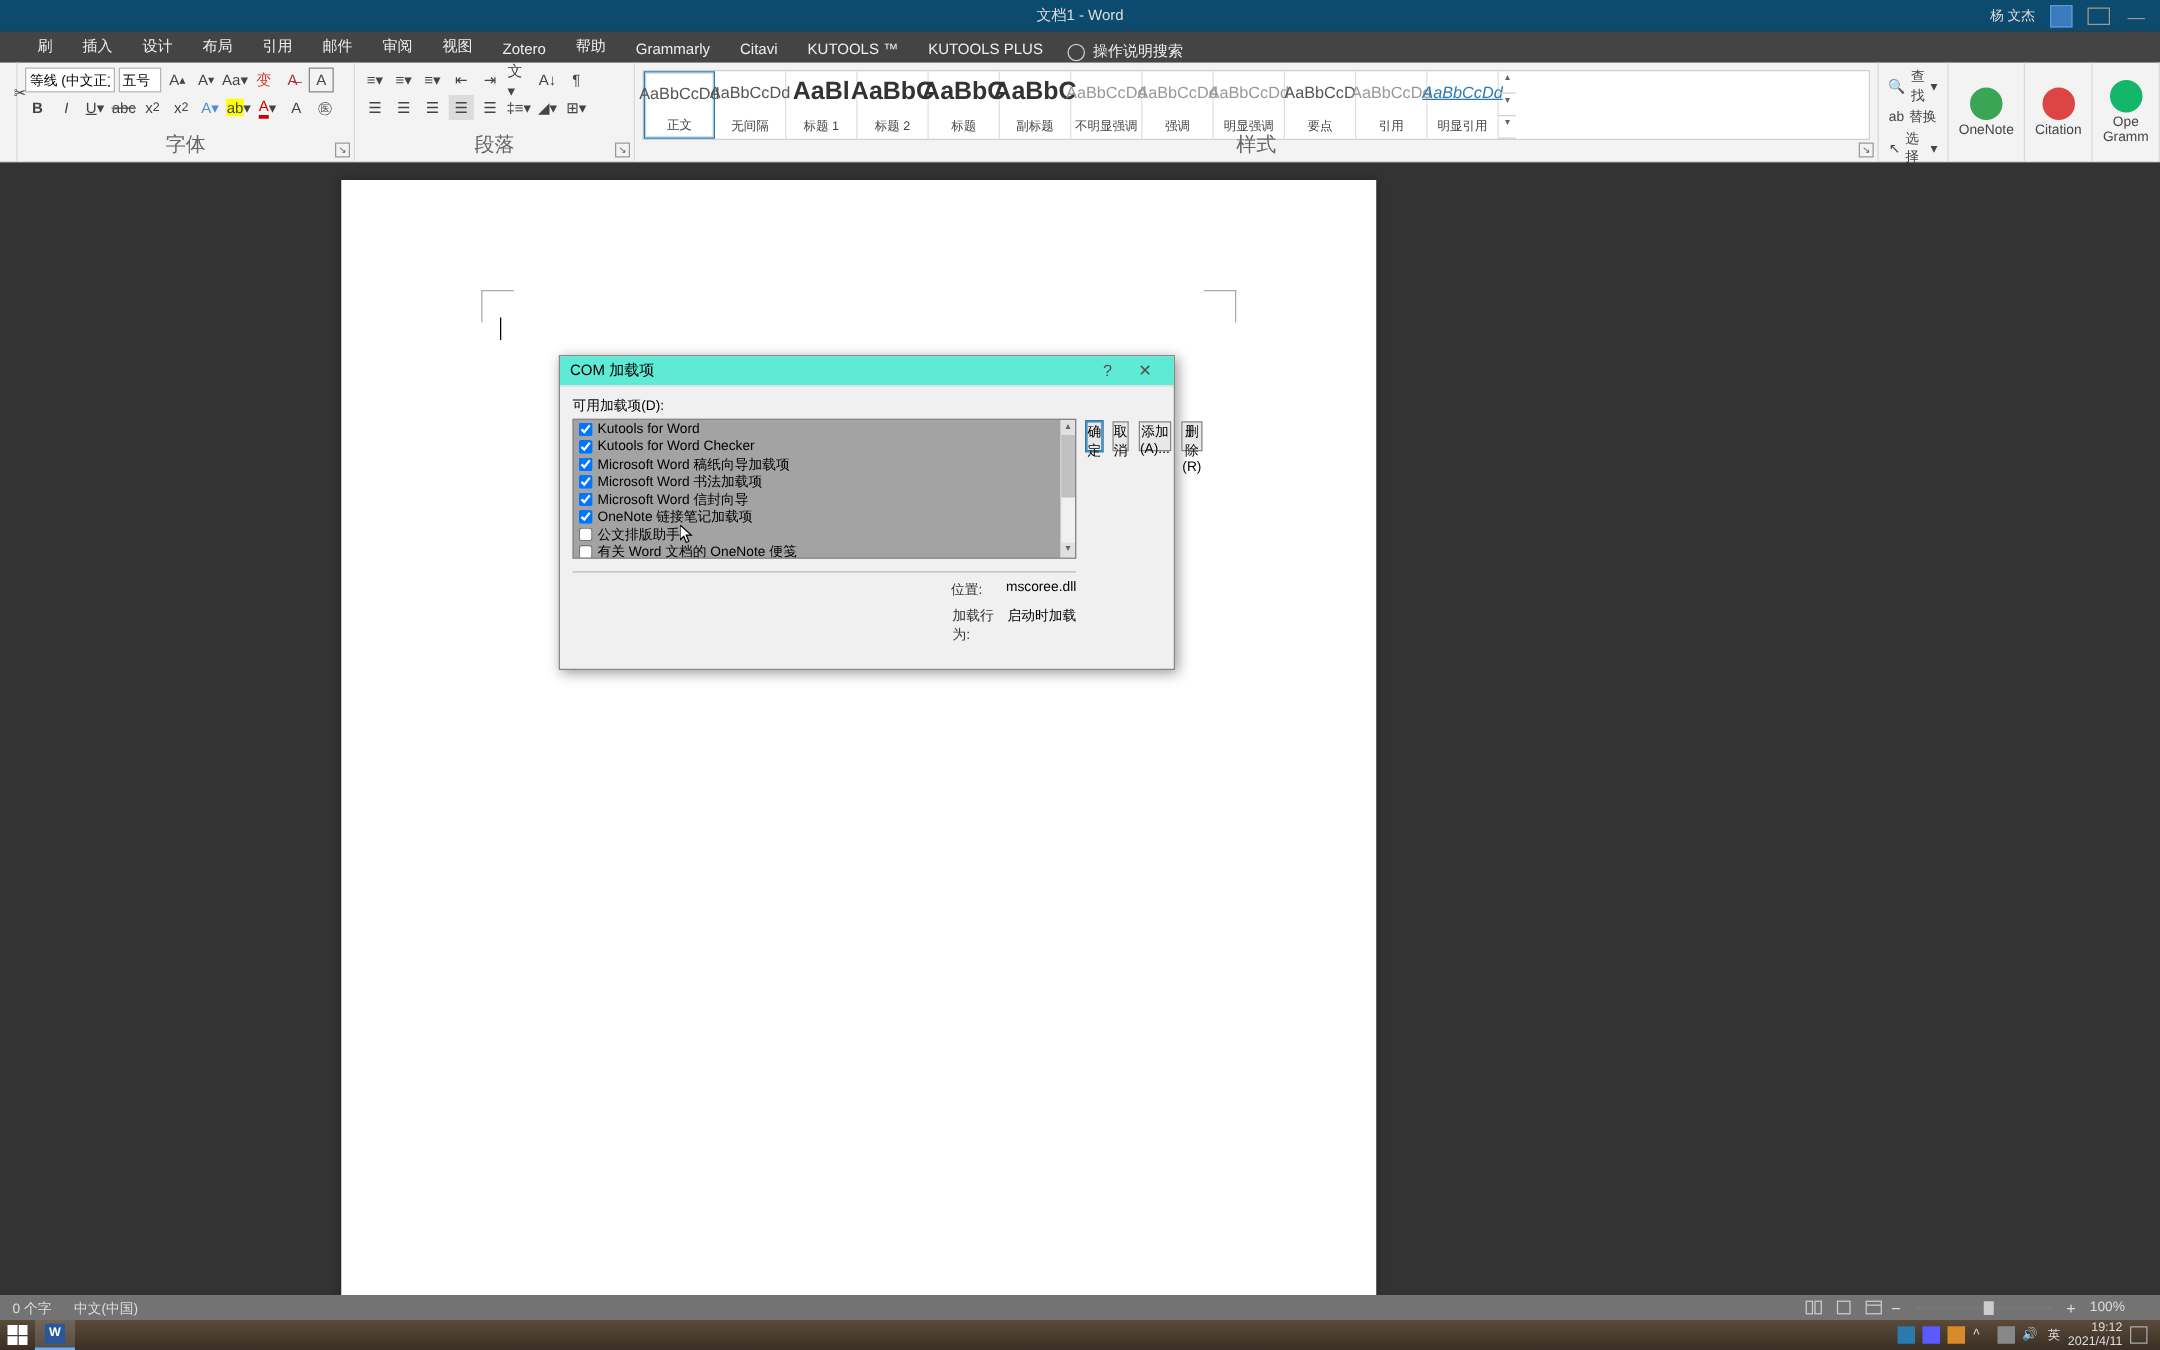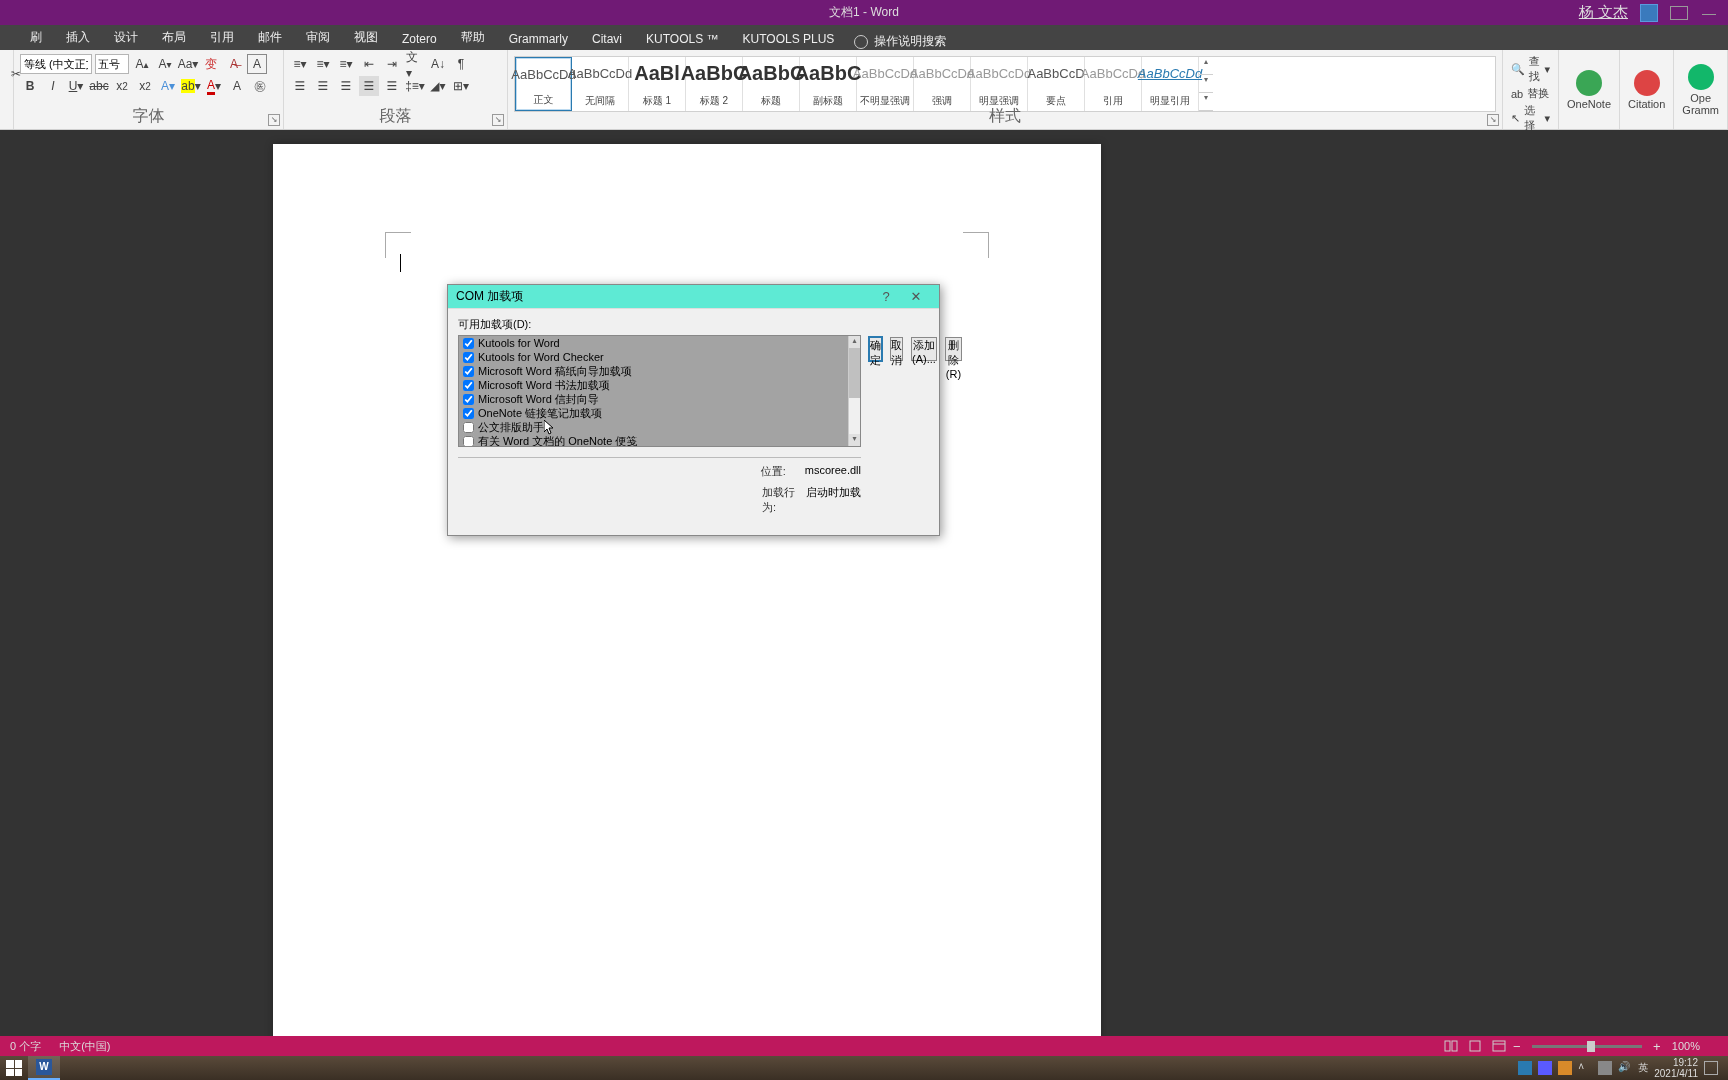--- a/index.html
+++ b/index.html
@@ -1,21 +1,21 @@
 <!DOCTYPE html>
 <html><head>
 <meta charset="utf-8">
 <style>
 * { margin:0; padding:0; box-sizing:border-box; font-family:"Microsoft YaHei","Segoe UI",sans-serif; }
 body { width:1728px; height:1080px; background:#1a1a1a; overflow:hidden; position:relative; }
 
 
-.titlebar { height:25px; background:#701a75; display:flex; align-items:center; color:#fff; font-size:12px; position:relative; }
+.titlebar { height:25px; background:#0c4a6e; display:flex; align-items:center; color:#fff; font-size:12px; position:relative; }
 .titlebar .title { position:absolute; left:50%; transform:translateX(-50%); color:#ddd; }
-.titlebar .user { position:absolute; right:100px; color:#ddd; font-size:15px;text-decoration:underline; }
+.titlebar .user { position:absolute; right:100px; color:#ddd; font-size:11px; }
 .titlebar .avatar { position:absolute; right:70px; width:18px; height:18px; background:#3a7abd; border:1px solid #5a9add; }
 .titlebar .winbtn { position:absolute; right:40px; width:18px; height:14px; border:1px solid #999; }
 .titlebar .minbtn { position:absolute; right:10px; width:18px; color:#999; font-size:14px; text-align:center; }
 
 
 .ribbon-tabs { height:25px; background:#444; display:flex; align-items:flex-end; padding-left:18px; gap:0; }
 .ribbon-tabs .tab { padding:4px 12px; font-size:12px; color:#eee; cursor:pointer; }
 .ribbon-tabs .search { display:flex; align-items:center; color:#eee; font-size:12px; margin-left:8px; }
 .ribbon-tabs .search .bulb { width:14px; height:14px; border:1px solid #ccc; border-radius:50%; margin-right:6px; }
 
@@ -74,21 +74,21 @@
 .scrollbar .thumb { position:absolute; top:12px; width:100%; height:50px; background:#c0c0c0; }
 .dlg-sep { border-top:1px solid #bbb; margin:10px 0 6px 0; }
 .info-row { font-size:11px; display:flex; margin-bottom:6px;justify-content:flex-end; }
 .info-row .k { width:44px; color:#333; }
 .dlg-right { width:60px; display:flex; gap:8px; padding-top:20px; }
 .dbtn { height:24px; border:1px solid #888; background:#e8e8e8; font-size:11px; cursor:pointer; }
 .dbtn.primary { border:1px solid #2a7ab0; box-shadow:0 0 0 1px #2a7ab0; }
 .arrow-cursor { position:absolute; width:12px; height:16px; pointer-events:none; z-index:200; }
 
 
-.statusbar { position:absolute; bottom:24px; left:0; right:0; height:20px; background:#be185d; color:#ddd; font-size:11px; display:flex; align-items:center; padding:0 10px; }
+.statusbar { position:absolute; bottom:24px; left:0; right:0; height:20px; background:#737373; color:#ddd; font-size:11px; display:flex; align-items:center; padding:0 10px; }
 .statusbar .seg { margin-right:18px; }
 .statusbar .spacer { flex:1; }
 .statusbar .vbtn { width:22px; height:16px; margin-left:2px; display:flex; align-items:center; justify-content:center; }
 .statusbar .vbtn svg { width:14px; height:12px; fill:none; stroke:#ccc; stroke-width:1; }
 .slider { width:110px; height:3px; background:#777; margin:0 8px; position:relative; }
 .slider .knob { position:absolute; left:50%; top:-4px; width:8px; height:11px; background:#ccc; }
 .statusbar .minus, .statusbar .plus { width:14px; text-align:center; font-size:13px; }
 
 
 .taskbar { position:absolute; bottom:0; left:0; right:0; height:24px; background:linear-gradient(#5a4a3a,#3a2f24); display:flex; align-items:center; }

